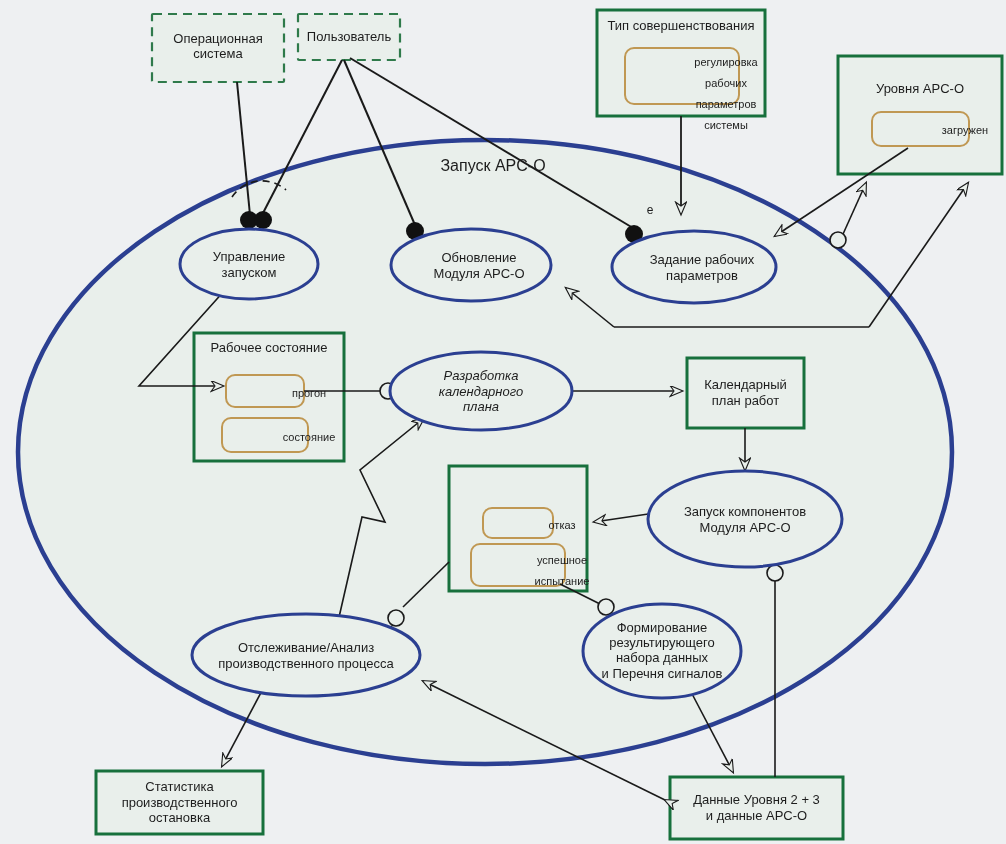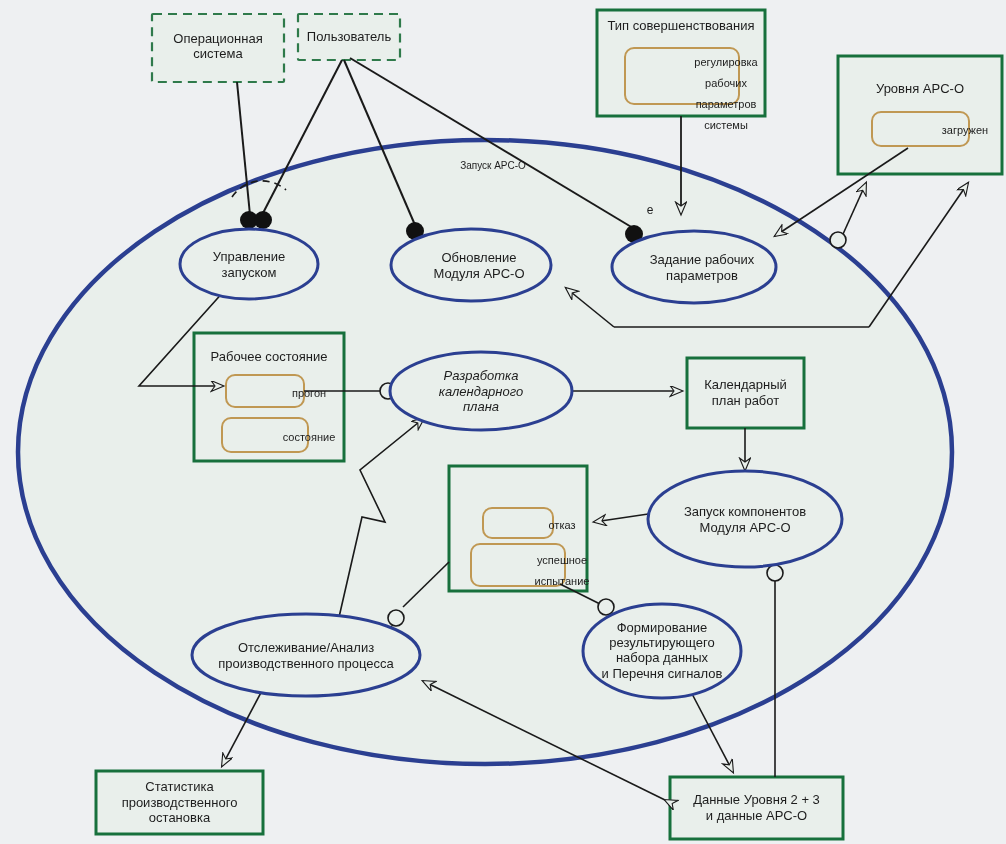--- a/index.html
+++ b/index.html
@@ -29,21 +29,21 @@
     text-align: center;
     color: #1d1d1d;
     font-size: 13px;
     line-height: 15px;
     pointer-events: none;
     white-space: pre-line;
   }
   .ellipse-label { font-size: 13px; line-height: 15.5px; }
   .box-title { font-size: 13px; line-height: 15.5px; }
   .state-label { font-size: 11px; line-height: 21px; padding-left: 44px; }
-  .system-title { font-size: 10px; }
+  .system-title { font-size: 16px; }
   .edge-label { font-size: 12px; }
 </style>
 </head>
 <body>
 
 <div id="stage">
 
   <svg class="layer" viewBox="0 0 1006 844">
     <defs>
       <marker id="openArrow" markerWidth="16" markerHeight="16" refX="13" refY="5.5" orient="auto" markerUnits="userSpaceOnUse">
@@ -151,21 +151,21 @@
 
   <div class="node-label box-title" style="left:597px; top:18px; width:168px;">Тип совершенствования</div>
   <div class="node-label state-label" style="left:625px; top:52px; width:114px;">регулировка
 рабочих
 параметров
 системы</div>
 
   <div class="node-label box-title" style="left:838px; top:81px; width:164px;">Уровня APC-O</div>
   <div class="node-label state-label" style="left:872px; top:120px; width:98px;">загружен</div>
 
-  <div class="node-label box-title" style="left:194px; top:349px; width:150px;">Рабочее состояние</div>
+  <div class="node-label box-title" style="left:194px; top:340px; width:150px;">Рабочее состояние</div>
   <div class="node-label state-label" style="left:226px; top:383px; width:78px;">прогон</div>
   <div class="node-label state-label" style="left:222px; top:427px; width:86px;">состояние</div>
 
   <div class="node-label state-label" style="left:483px; top:515px; width:70px;">отказ</div>
   <div class="node-label state-label" style="left:471px; top:550px; width:94px;">успешное
 испытание</div>
 
   <div class="node-label box-title" style="left:687px; top:377px; width:117px;">Календарный
 план работ</div>
 

